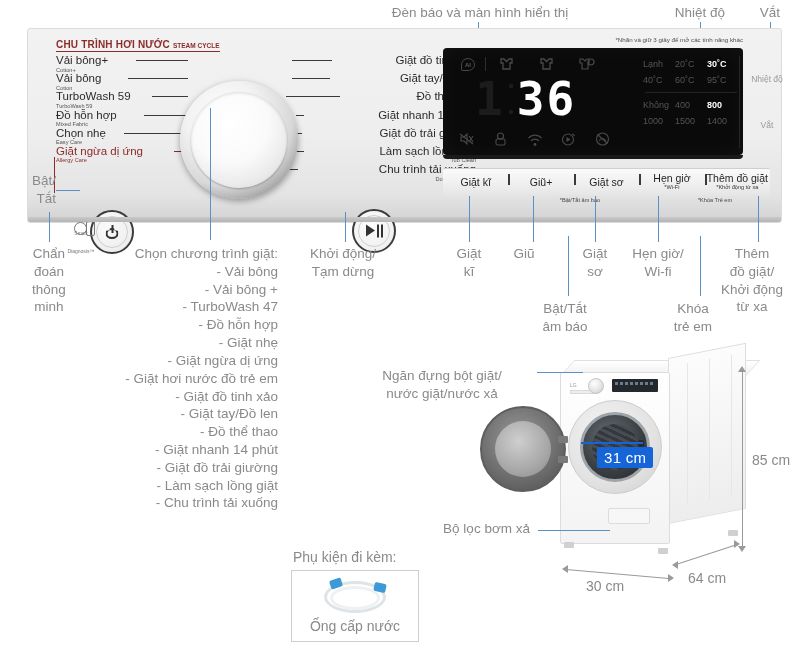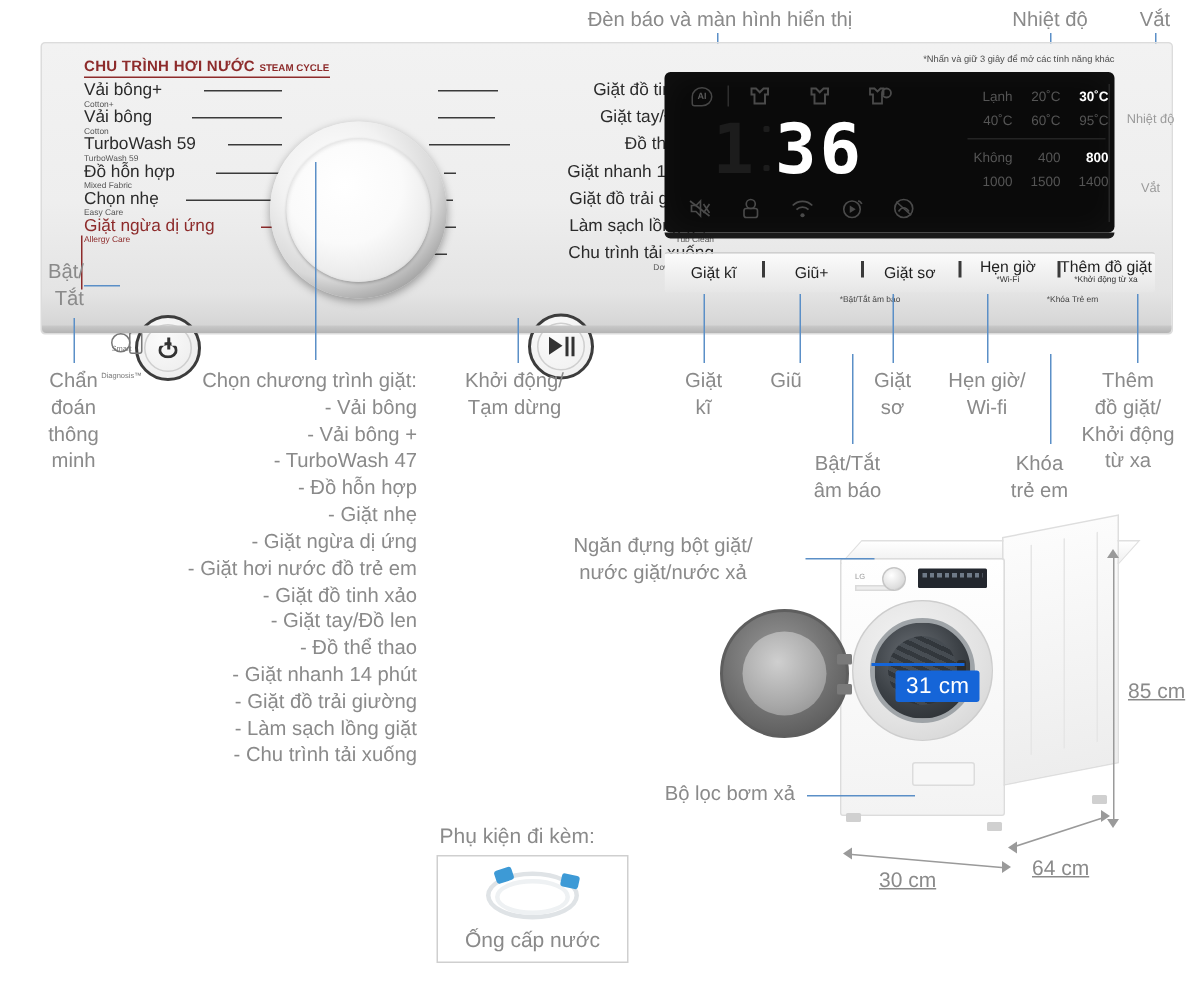--- a/index.html
+++ b/index.html
@@ -153,21 +153,21 @@
   .dig{ font-size:46px; line-height:46px; font-weight:bold;}
   .dig.dim{ color:#1c1c1c; }
   .dig.on{ color:#ffffff; }
   .colon{ display:flex; flex-direction:column; justify-content:space-between; height:30px; }
   .colon i{ width:4px; height:4px; background:#1c1c1c; border-radius:1px; display:block;}
 
   .disp-icons-bot{ position:absolute; left:12px; top:84px; width:180px; height:16px;}
 
   .opt-cols{ position:absolute; left:196px; top:8px; width:104px; }
   .opt-row{ display:flex; justify-content:space-between; font-size:9px; color:#555; padding:3px 4px;}
-  .opt-row .v{ width:32px; text-align:right; }
+  .opt-row .v{ width:32px; text-align:left; }
   .opt-row .v.active{ color:#ffffff; font-weight:bold; }
   .opt-div{ height:1px; background:#242424; margin:4px 6px; }
 
   .rail-v{ position:absolute; left:296px; top:8px; width:1px; height:92px; background:#262626;}
   .side-labels{ position:absolute; left:258px; top:0; width:44px; height:107px;}
   .side-lab{ position:absolute; font-size:8.5px; color:#9a9a9a; width:44px; text-align:center;}
 
   
   #touchrow{
     position:absolute; left:443px; top:168px; width:327px; height:27px;
@@ -242,21 +242,21 @@
   .wm-opendoor .in{
     position:absolute; inset:13px; border-radius:50%;
     background:radial-gradient(circle at 42% 36%,#cfcfcf,#a8a8a8 60%,#8a8a8a 100%);
   }
   .wm-hinge{ position:absolute; width:10px; height:7px; background:#7a7a7a; border-radius:1px;}
   .wm-filter{ position:absolute; left:88px; top:150px; width:42px; height:16px; background:#f7f7f7; border:1px solid #dcdcdc; border-radius:2px;}
   .wm-foot{ position:absolute; width:10px; height:6px; background:#d0d0d0; border-radius:1px;}
 
   
   .dim-line{ position:absolute; background:#9a9a9a; }
-  .dim-lbl{ position:absolute; font-size:14px; color:#8a8a8a;text-decoration:underline; }
+  .dim-lbl{ position:absolute; font-size:14px; color:#8a8a8a; }
   .arrowhead{ position:absolute; width:0; height:0; }
 
   
   .badge31{
     position:absolute; left:597px; top:447px;
     background:#1565d8; color:#ffffff; font-size:15px;
     padding:2px 7px; border-radius:2px; letter-spacing:.3px;
   }
   .blue-arrow{ position:absolute; background:#1565d8; height:2px;}
 
@@ -619,21 +619,21 @@
   <div class="dim-line" style="left:566px; top:569px; width:106px; height:1px; transform:rotate(5deg); transform-origin:left center;"></div>
   <div class="arrowhead" style="left:562px; top:565px; border-top:4px solid transparent; border-bottom:4px solid transparent; border-right:6px solid #9a9a9a;"></div>
   <div class="arrowhead" style="left:668px; top:574px; border-top:4px solid transparent; border-bottom:4px solid transparent; border-left:6px solid #9a9a9a;"></div>
   <div class="dim-lbl" style="left:586px; top:578px;">30 cm</div>
 
   <div class="dim-line" style="left:676px; top:564px; width:62px; height:1px; transform:rotate(-18deg); transform-origin:left center;"></div>
   <div class="arrowhead" style="left:672px; top:561px; border-top:4px solid transparent; border-bottom:4px solid transparent; border-right:6px solid #9a9a9a;"></div>
   <div class="arrowhead" style="left:734px; top:540px; border-top:4px solid transparent; border-bottom:4px solid transparent; border-left:6px solid #9a9a9a;"></div>
   <div class="dim-lbl" style="left:688px; top:570px;">64 cm</div>
 
-  <div class="ann c" style="left:352px; top:355px; width:180px;">Ngăn đựng bột giặt/
+  <div class="ann c" style="left:352px; top:367px; width:180px;">Ngăn đựng bột giặt/
 nước giặt/nước xả</div>
   <div class="lead h" style="left:537px; top:372px; width:46px;"></div>
 
   <div class="ann r" style="left:400px; top:520px; width:130px;">Bộ lọc bơm xả</div>
   <div class="lead h" style="left:538px; top:530px; width:72px;"></div>
 
   <div id="acc-title">Phụ kiện đi kèm:</div>
   <div id="accessory">
     <div class="hose">
       <span class="coil" style="left:6px; top:4px; width:62px; height:32px;"></span>

